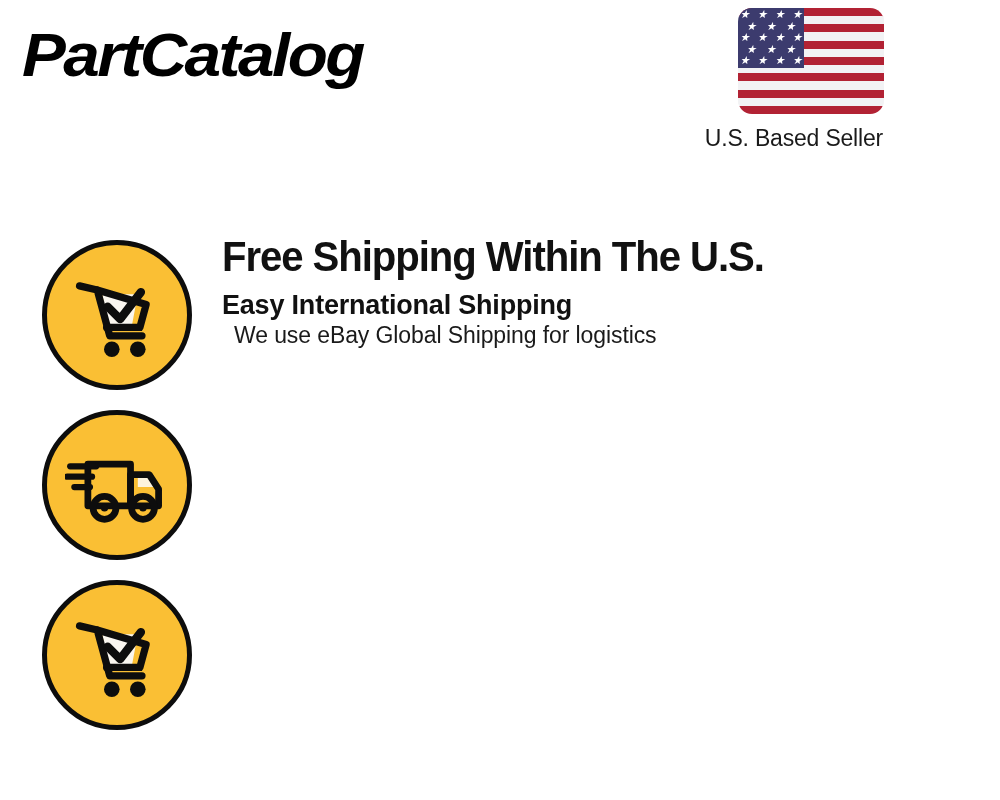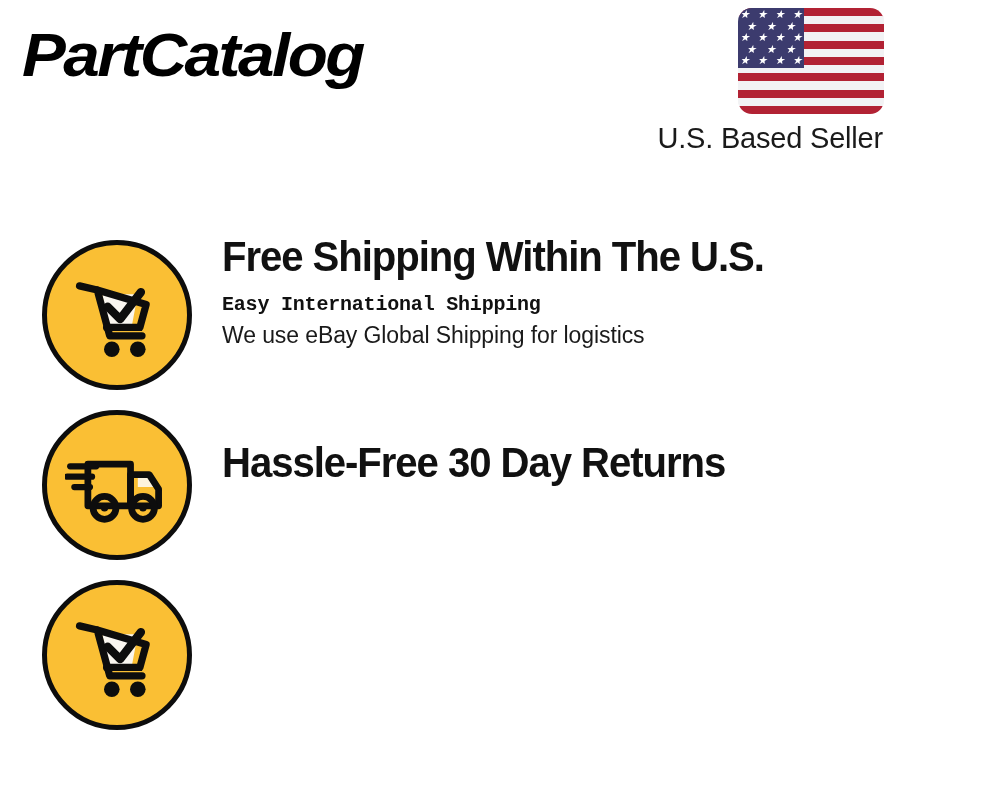--- a/index.html
+++ b/index.html
@@ -113,21 +113,21 @@
     font-size: 11px;
     line-height: 11px;
     color: #ffffff;
   }
   .seller-text {
     display: block;
     margin-top: 2px;
     padding-right: 1px;
     font-family: "Liberation Sans", sans-serif;
     font-weight: 400;
-    font-size: 29px;
+    font-size: 23px;
     line-height: 36px;
     color: #1a1a1a;
     white-space: nowrap;
     letter-spacing: -0.2px;
   }
 
   
   .features {
     position: absolute;
     left: 0;
@@ -192,38 +192,39 @@
     font-weight: 400;
     font-size: 23px;
     line-height: 30px;
     color: #1a1a1a;
     white-space: nowrap;
     letter-spacing: -0.1px;
   }
   .feature-sub-bold {
     display: block;
     margin-top: 9px;
-    font-family: Liberation Mono, monospace;
+    font-family: Liberation Sans, sans-serif;
     font-weight: 700;
-    font-size: 20px;
+    font-size: 27px;
     line-height: 28px;
     color: #111111;
     white-space: nowrap;
     letter-spacing: -0.2px;
   }
   .feature-sub {
     display: block;
     margin-top: 1px;
     font-family: "Liberation Sans", sans-serif;
     font-weight: 400;
     font-size: 23px;
     line-height: 30px;
     color: #1a1a1a;
     white-space: nowrap;
     letter-spacing: -0.1px;
+    margin-left: 12px;
   }
 </style>
 </head>
 <body>
 
 <div class="page">
 
   <div class="logo-block">
     <span class="logo-wordmark">PartCatalog</span>
   </div>
@@ -298,23 +299,20 @@
           <path d="M63 40 H81 L90 54 V70 H63 Z" fill="none" stroke="#0d0d0d" stroke-width="6.5" stroke-linejoin="round"></path>
           <line x1="5" y1="32" x2="30" y2="32" stroke="#0d0d0d" stroke-width="6" stroke-linecap="round"></line>
           <line x1="2" y1="42" x2="26" y2="42" stroke="#0d0d0d" stroke-width="6" stroke-linecap="round"></line>
           <line x1="9" y1="52" x2="24" y2="52" stroke="#0d0d0d" stroke-width="6" stroke-linecap="round"></line>
           <circle cx="38" cy="72" r="11" fill="none" stroke="#0d0d0d" stroke-width="6.5"></circle>
           <circle cx="38" cy="72" r="3.5" fill="#0d0d0d"></circle>
           <circle cx="75" cy="72" r="11" fill="none" stroke="#0d0d0d" stroke-width="6.5"></circle>
           <circle cx="75" cy="72" r="3.5" fill="#0d0d0d"></circle>
         </svg>
       </div>
-      <div class="feature-text">
-        <span class="feature-title">Hassle-Free 30 Day Returns</span>
-      </div>
     </div>
 
     <div class="feature-row row-2">
       <div class="icon-badge">
         <svg viewBox="0 0 100 100" aria-hidden="true">
           <polygon points="36,30 70,30 64,62 41,62" fill="#faf7f0"></polygon>
           <path d="M14 22 L31 26 L43 70 L74 70" fill="none" stroke="#0d0d0d" stroke-width="7" stroke-linecap="round" stroke-linejoin="round"></path>
           <path d="M31 26 L78 40 L72 62 L40 62" fill="none" stroke="#0d0d0d" stroke-width="7" stroke-linecap="round" stroke-linejoin="round"></path>
           <path d="M41 42 L53 54 L73 28" fill="none" stroke="#0d0d0d" stroke-width="8" stroke-linecap="round" stroke-linejoin="round"></path>
           <circle cx="45" cy="83" r="7.5" fill="#0d0d0d"></circle>

